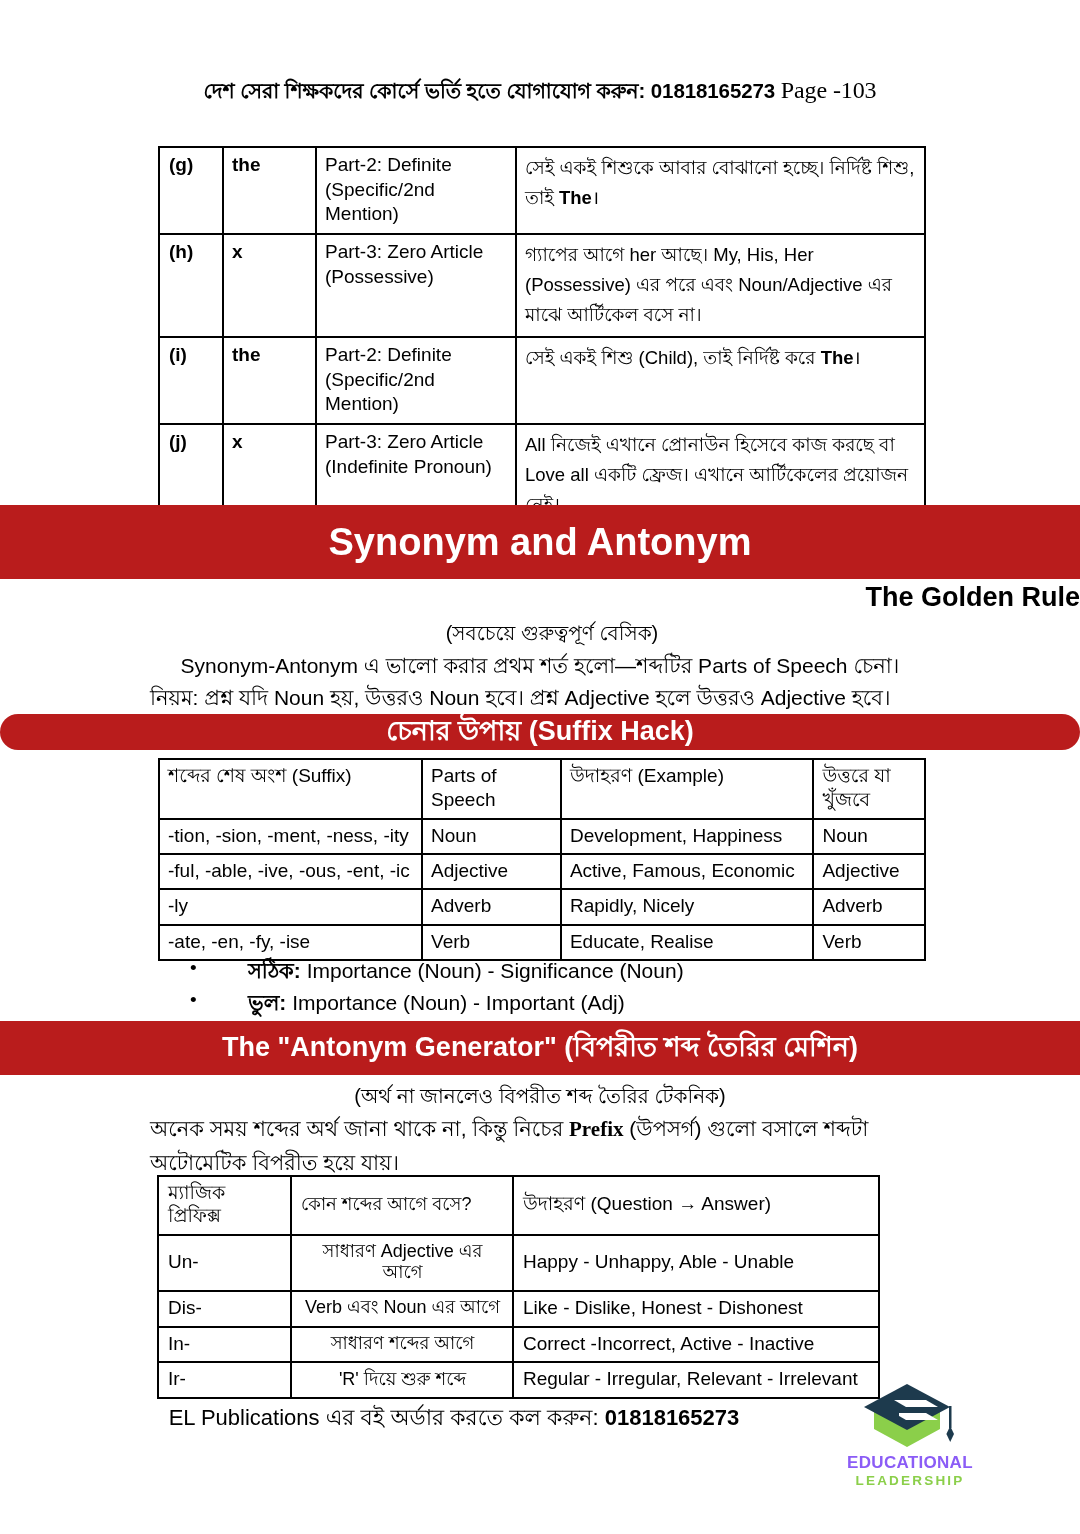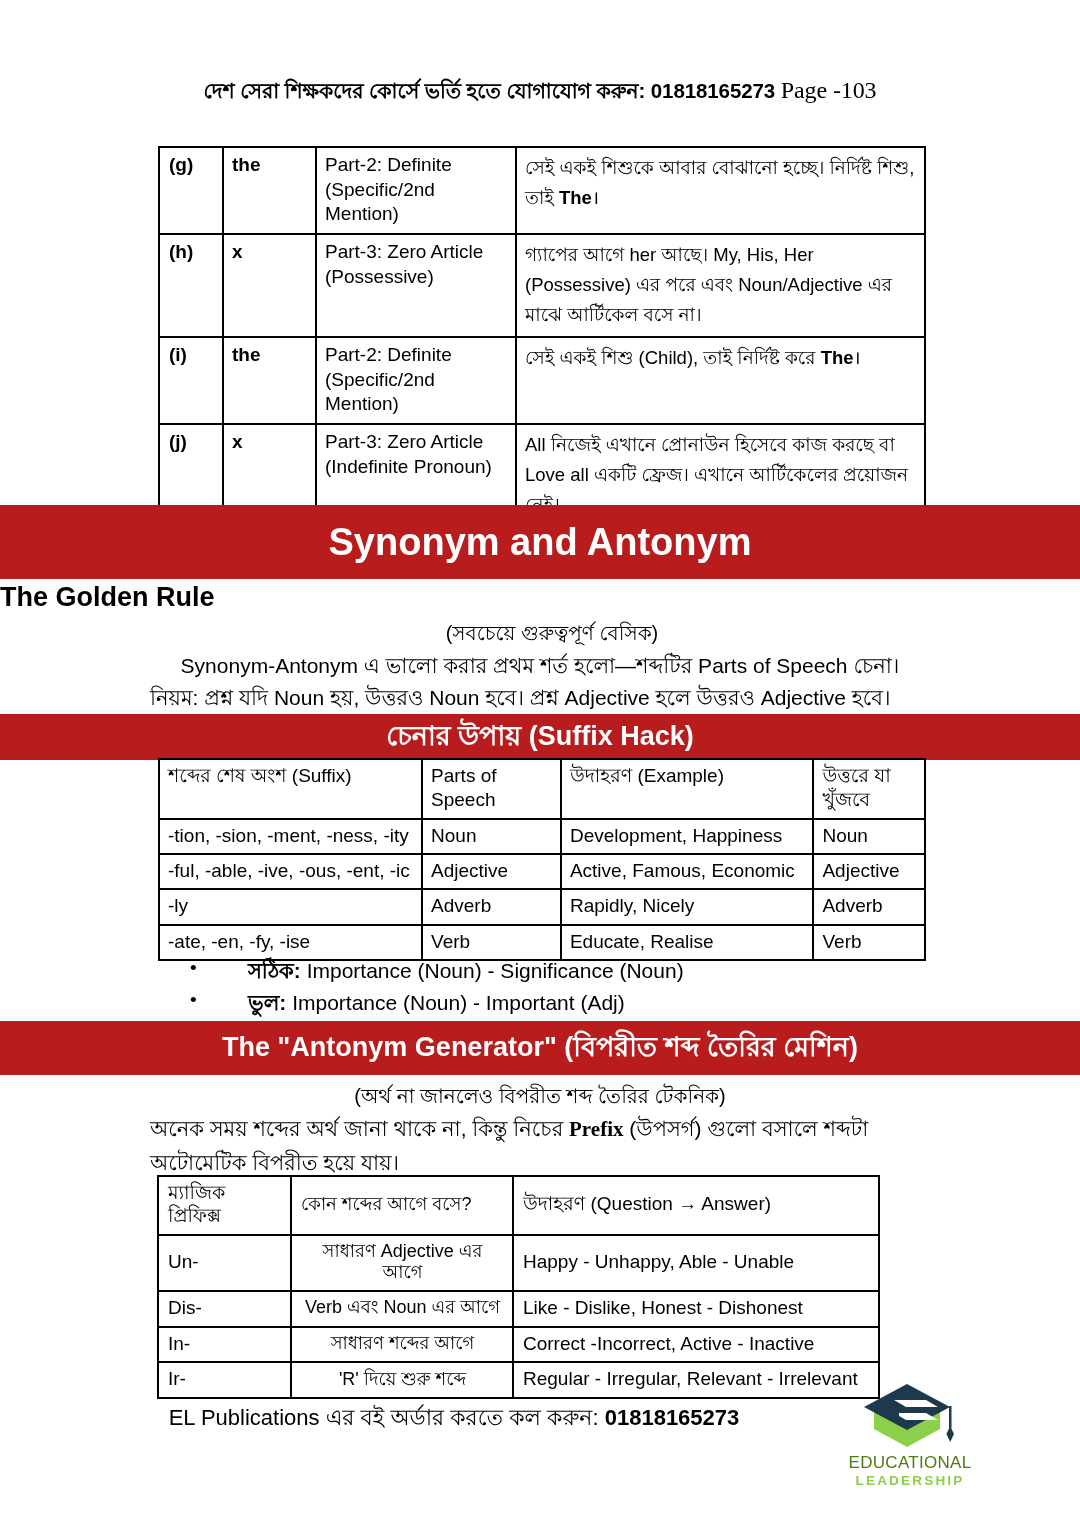--- a/index.html
+++ b/index.html
@@ -70,27 +70,27 @@
     background: #b91c1c;
     color: #ffffff;
     text-align: center;
     font-weight: bold;
     display: flex;
     align-items: center;
     justify-content: center;
     white-space: nowrap;
   }
   #banner-synonym { top: 505px; height: 74px; font-size: 38px; }
-  #banner-suffix  { top: 714px; height: 46px; font-size: 27px; }
+  #banner-suffix  { top: 714px; height: 36px; font-size: 27px; border-radius: 20px; }
   #banner-antonym { top: 1021px; height: 54px; font-size: 27px; }
 
   
   #golden-rule-title {
     position: absolute; top: 582px; left: 0; width: 1080px;
-    text-align: left; font-size: 27px; font-weight: bold;
+    text-align: right; font-size: 27px; font-weight: bold;
   }
   #golden-rule-sub {
     position: absolute; top: 618px; left: 12px; width: 1080px;
     text-align: center; font-size: 20px;
   }
   #golden-rule-line1 {
     position: absolute; top: 650px; left: 0; width: 1080px;
     text-align: center; font-size: 21px;
   }
   #golden-rule-line2 {
@@ -182,22 +182,22 @@
     position: absolute;
     top: 1382px;
     left: 846px;
     width: 128px;
     height: 118px;
     text-align: center;
   }
   #footer-logo .logo-mark { display: block; margin: 0 auto; }
   #footer-logo .logo-name {
     font-size: 17px;
-    font-weight: normal;
-    color: #4d7c0f;
+    font-weight: bold;
+    color: #8b5cf6;
     letter-spacing: 0.3px;
     line-height: 1.25;
     margin-top: 2px;
   }
   #footer-logo .logo-tag {
     font-size: 13.5px;
     font-weight: bold;
     color: #8bcf4a;
     letter-spacing: 2.2px;
     line-height: 1.2;

